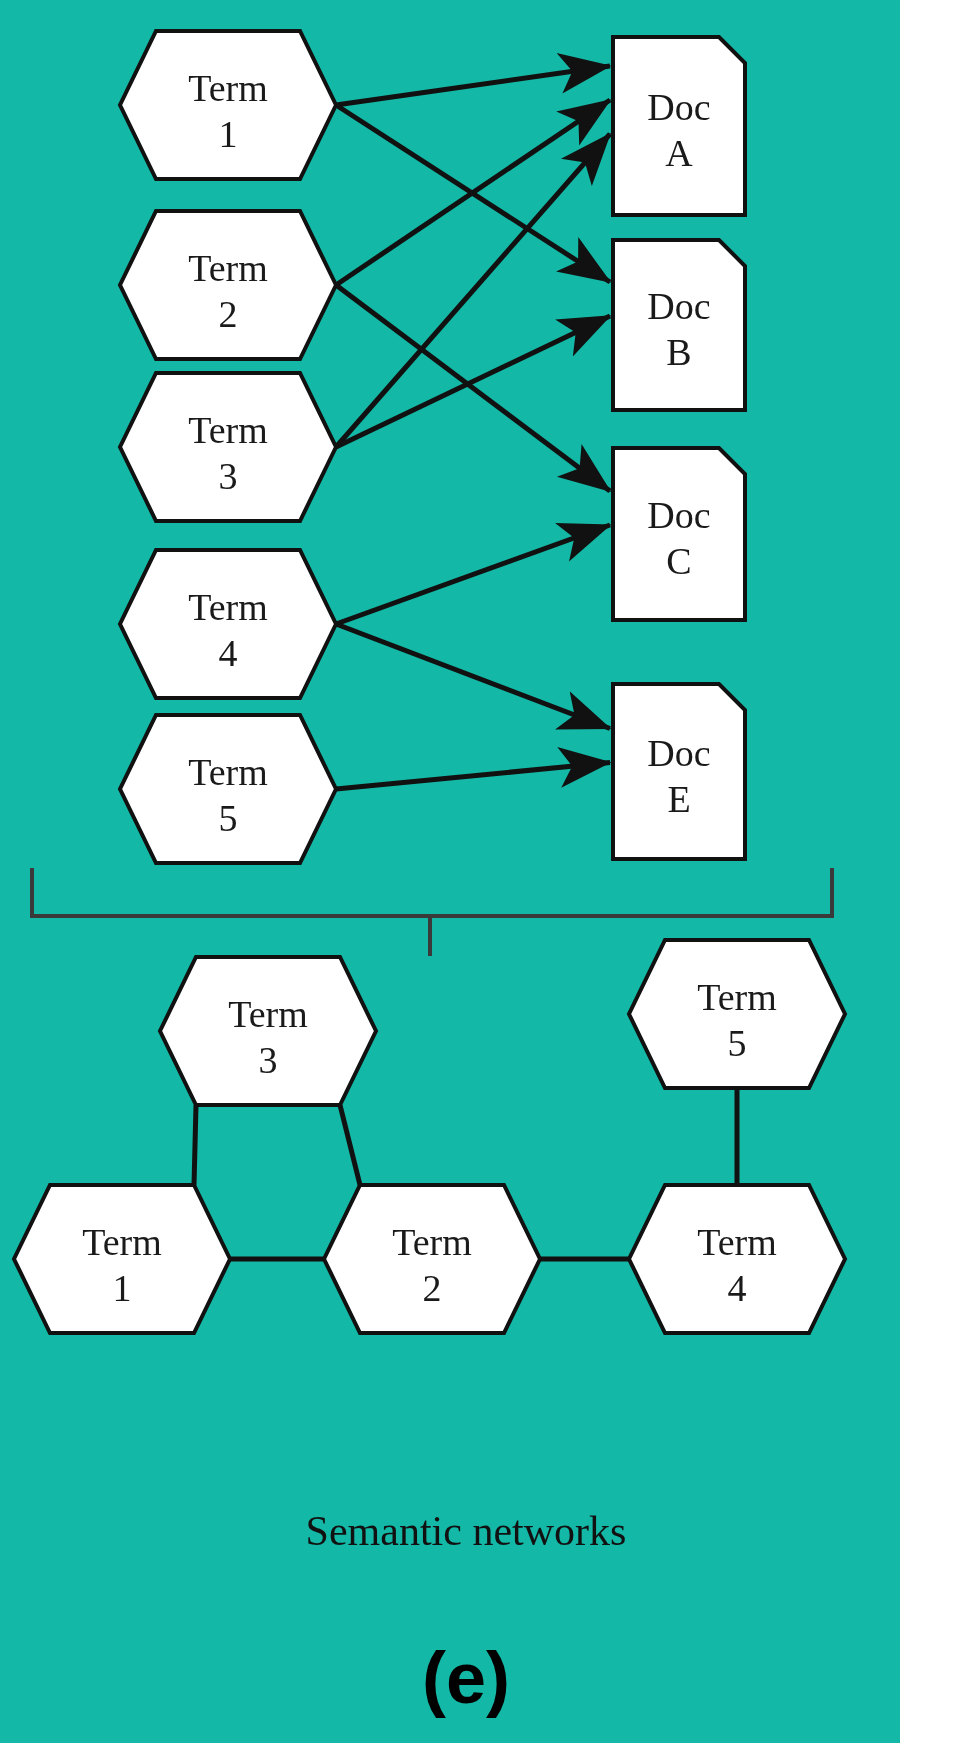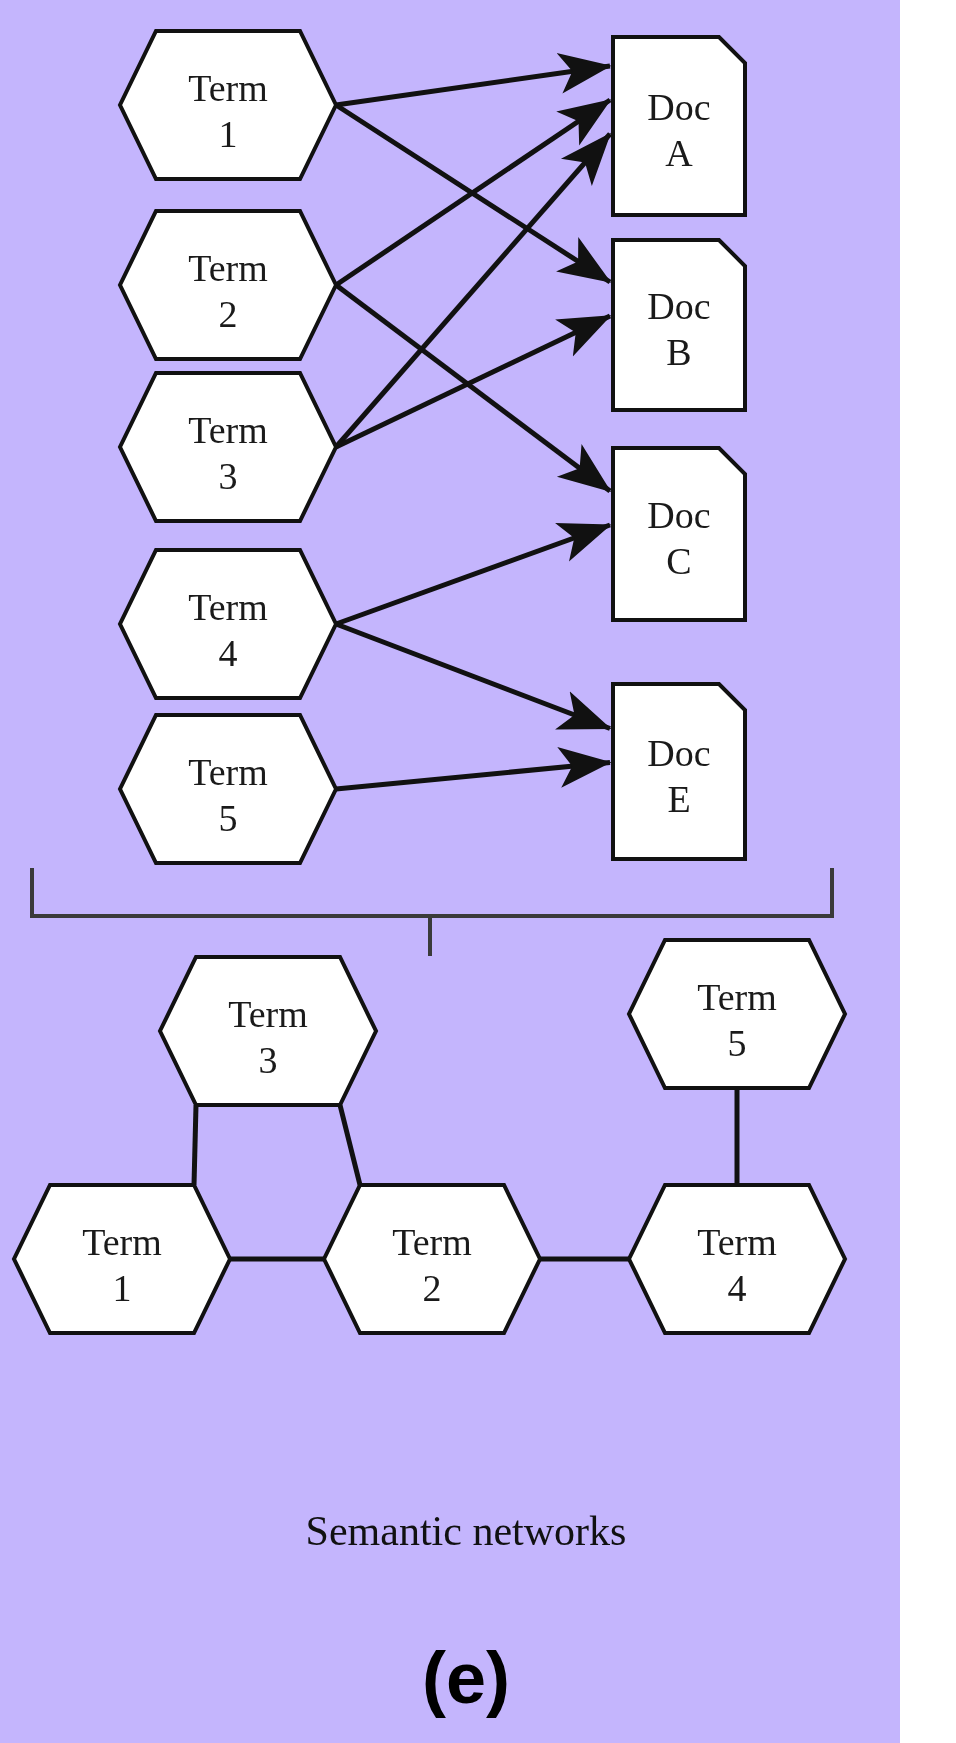--- a/index.html
+++ b/index.html
@@ -1,17 +1,17 @@
 <!DOCTYPE html>
 <html><head>
 <meta charset="utf-8">
 <style>
   html,body{margin:0;padding:0;background:#fff;}
   body{width:956px;height:1743px;font-family:"Liberation Serif",serif;overflow:hidden;}
-  #stage{position:relative;width:900px;height:1743px;background:#c4b5fd;}
+  #stage{position:relative;width:900px;height:1743px;background:#14b8a6;}
   svg.layer{position:absolute;left:0;top:0;width:956px;height:1743px;display:block;}
   text{font-family:"Liberation Serif",serif;fill:#1a1a1a;}
   .node-label{font-size:38px;text-anchor:middle;}
   .doc-label{font-size:38px;text-anchor:middle;}
   .caption{font-size:42px;text-anchor:middle;fill:#111;}
   .panel-letter{font-family:"Liberation Sans",sans-serif;font-weight:bold;font-size:72px;text-anchor:middle;fill:#000;}
   .shape{fill:#ffffff;stroke:#111111;stroke-width:4;stroke-linejoin:miter;}
   .edge{stroke:#111111;stroke-width:5;fill:none;}
   .link{stroke:#111111;stroke-width:5;fill:none;stroke-linecap:butt;}
   .brace{stroke:#3a3a3a;stroke-width:4;fill:none;}

